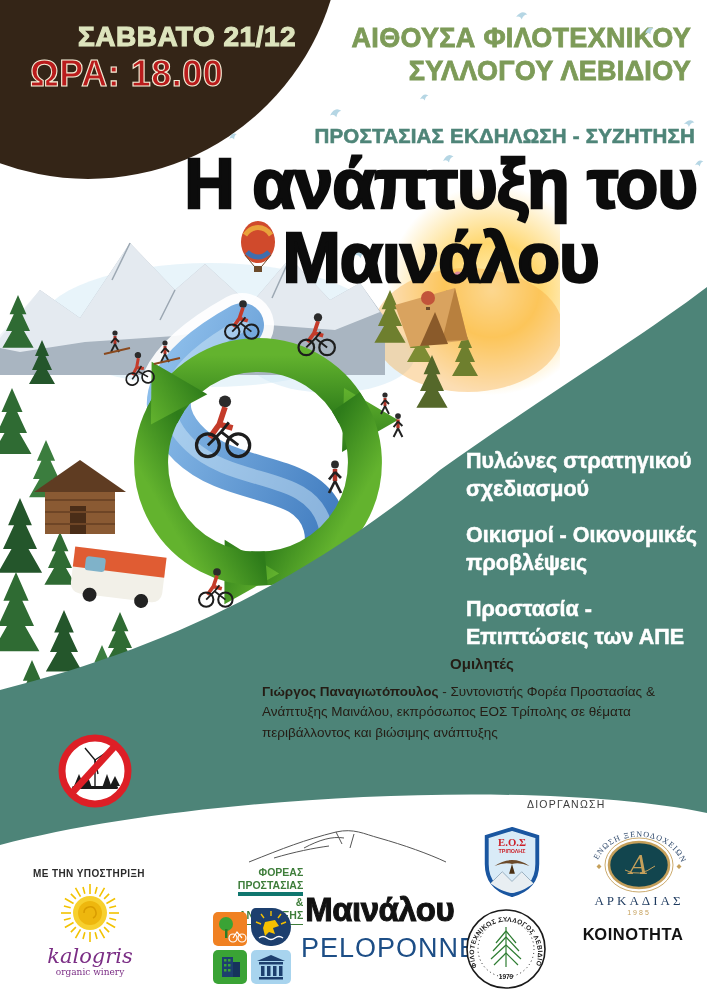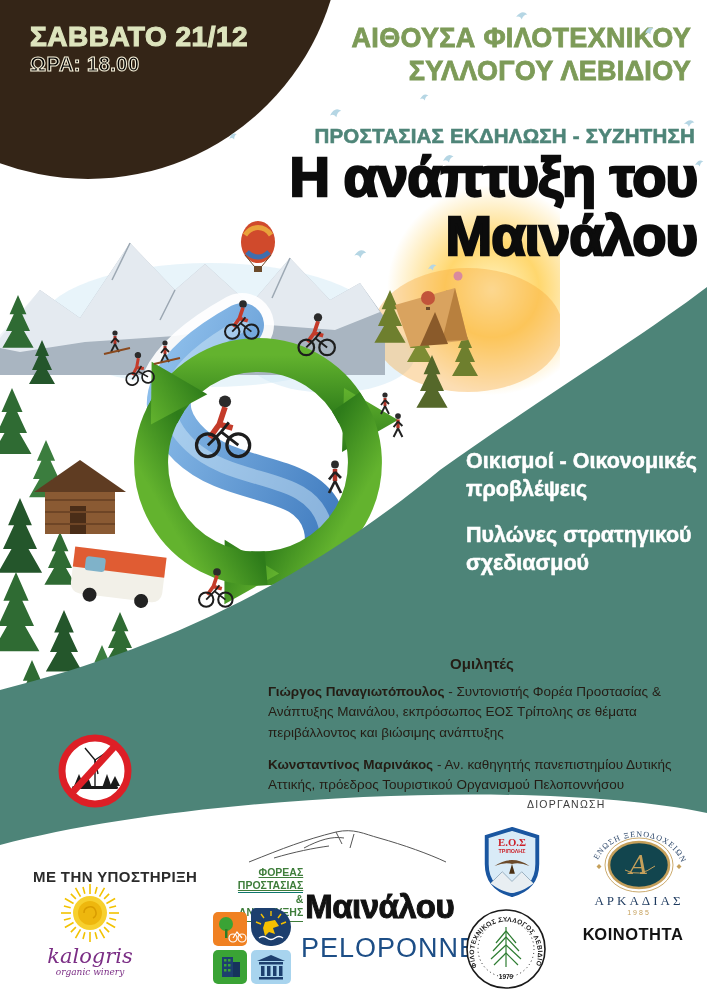--- a/index.html
+++ b/index.html
@@ -7,54 +7,54 @@
     position:relative;width:707px;height:1000px;margin:0 auto;
     background:#ffffff;overflow:hidden;
     font-family:"Liberation Sans",sans-serif;
   }
   .abs{position:absolute;}
 
   
   .brown-blob{left:-166px;top:-329px;width:508px;height:508px;border-radius:50%;
     background:#342517;}
   .date-block{left:30px;top:20px;line-height:1.18;font-weight:700;letter-spacing:.5px;}
-  .date-line1{font-size:28px;color:#dde4bd;-webkit-text-stroke:1.1px #dde4bd;}
-  .date-line2{font-size:20px;color:#000000;-webkit-text-stroke:1.1px #f3edd6;}
+  .date-line1{font-size:28px;color:#dde4bd;margin-left:48px;-webkit-text-stroke:1.1px #dde4bd;}
+  .date-line2{font-size:36px;color:#b91c1c;-webkit-text-stroke:1.1px #f3edd6;}
 
   
   .venue{right:16px;top:22px;text-align:right;font-weight:700;font-size:27px;
     line-height:1.22;color:#7d9b58;-webkit-text-stroke:.8px #7d9b58;letter-spacing:.3px;}
 
   
   .overline{right:12px;top:124px;font-size:20.5px;font-weight:700;color:#4e8578;
     -webkit-text-stroke:.6px #4e8578;letter-spacing:.2px;}
-  .title{right:10px;top:148px;text-align:right;color:#0c0c0c;font-weight:700;
-    font-size:56px;line-height:1.05;letter-spacing:-1px;-webkit-text-stroke:2.4px #0c0c0c;}
+  .title{right:10px;top:148px;text-align:center;color:#0c0c0c;font-weight:700;
+    font-size:70px;line-height:1.05;letter-spacing:-1px;-webkit-text-stroke:2.4px #0c0c0c;}
 
   
   .topics{left:466px;top:447px;width:238px;color:#ffffff;font-weight:700;
     font-size:21.5px;line-height:1.32;-webkit-text-stroke:.5px #fff;}
   .topics .topic{margin-bottom:17px;}
   .speakers{left:262px;top:655px;width:440px;color:#241c14;}
   .speakers h3{margin:0 0 10px 0;font-size:15px;font-weight:700;text-align:center;}
-  .speakers p{margin:0 0 12px 6px;font-size:13.5px;line-height:1.5;font-weight:400;}
+  .speakers p{margin:0 0 12px 0;font-size:13.5px;line-height:1.5;font-weight:400;}
   .speakers p b{font-weight:700;}
   .organizer{left:527px;top:798px;font-size:10.5px;letter-spacing:1.2px;color:#3c3c3c;font-weight:400;}
 
   
-  .support-label{left:33px;top:868px;font-size:15px;font-weight:700;color:#2b2b2b;letter-spacing:.4px;}
+  .support-label{left:33px;top:868px;font-size:10px;font-weight:700;color:#2b2b2b;letter-spacing:.4px;}
   .kalogris{left:28px;top:882px;width:124px;text-align:center;}
   .kalogris .script{font-family:"DejaVu Serif",serif;font-style:italic;font-size:21px;
     color:#7b2e85;line-height:1;margin-top:-2px;}
-  .kalogris .sub{font-family:"DejaVu Serif",serif;font-style:italic;font-size:9px;color:#7b2e85;}
+  .kalogris .sub{font-family:"DejaVu Serif",serif;font-size:9px;color:#7b2e85;}
   .mainalou-logo{left:240px;top:824px;width:212px;text-align:center;}
   .mainalou-row{display:flex;align-items:flex-end;justify-content:center;margin-top:-4px;}
   .mainalou-small{font-size:10.5px;font-weight:700;color:#3e7d3a;text-align:right;
     line-height:1.25;border-bottom:1px solid #3e7d3a;padding-bottom:1px;}
-  .mainalou-small .l1{border-bottom:1px solid #0f766e;text-decoration:underline;}
+  .mainalou-small .l1{border-bottom:4px solid #0f766e;}
   .mainalou-big{font-size:33px;font-weight:700;color:#121212;line-height:.9;
     letter-spacing:-.5px;-webkit-text-stroke:1px #121212;margin-left:2px;}
   .community{left:569px;top:922px;width:128px;text-align:center;font-size:16.5px;
     font-weight:700;color:#121212;line-height:1.5;letter-spacing:.5px;}
   .pelo{left:213px;top:912px;display:flex;align-items:center;}
   .pelo-grid{display:grid;grid-template-columns:34px 40px;grid-template-rows:34px 34px;gap:4px;}
   .pelo-text{margin-left:10px;}
   .pelo-name{font-size:27px;color:#1d4e86;letter-spacing:1px;font-weight:400;line-height:1;}
   .pelo-sub{font-size:14.5px;color:#f08122;font-weight:400;margin-top:2px;}
   .sq{border-radius:5px;position:relative;overflow:hidden;}
@@ -233,28 +233,28 @@
     </g>
   </svg>
 
   <div class="abs overline">ΠΡΟΣΤΑΣΙΑΣ ΕΚΔΗΛΩΣΗ - ΣΥΖΗΤΗΣΗ</div>
   <div class="abs title">
     <div>Η ανάπτυξη του</div>
     <div>Μαινάλου</div>
   </div>
 
   <div class="abs topics">
+    <div class="topic">Πυλώνες στρατηγικού σχεδιασμού</div>
     <div class="topic">Οικισμοί - Οικονομικές προβλέψεις</div>
-    <div class="topic">Πυλώνες στρατηγικού σχεδιασμού</div>
+    <div class="topic">Προστασία - Επιπτώσεις των ΑΠΕ</div>
   </div>
 
   <div class="abs speakers">
     <h3>Ομιλητές</h3>
     <p><b>Γιώργος Παναγιωτόπουλος</b><span> - Συντονιστής Φορέα Προστασίας &amp; Ανάπτυξης Μαινάλου, εκπρόσωπος ΕΟΣ Τρίπολης σε θέματα περιβάλλοντος και βιώσιμης ανάπτυξης</span></p>
-    <p><b>Κωνσταντίνος Μαρινάκος</b><span> - Αν. καθηγητής πανεπιστημίου Δυτικής Αττικής, πρόεδρος Τουριστικού Οργανισμού Πελοποννήσου</span></p>
   </div>
 
   <svg class="abs" style="left:58px;top:734px" width="74" height="74" viewBox="0 0 74 74">
     <circle cx="37" cy="37" r="33" fill="#ffffff"></circle>
     <g stroke="#1a1a1a" stroke-width="1.4" fill="none">
       <path d="M37 52 L37 26"></path>
       <path d="M37 26 L27 14 M37 26 L49 18 M37 26 L40 40"></path>
     </g>
     <g fill="#1a1a1a">
       <path d="M16 52 L21 40 L26 52 Z"></path>

